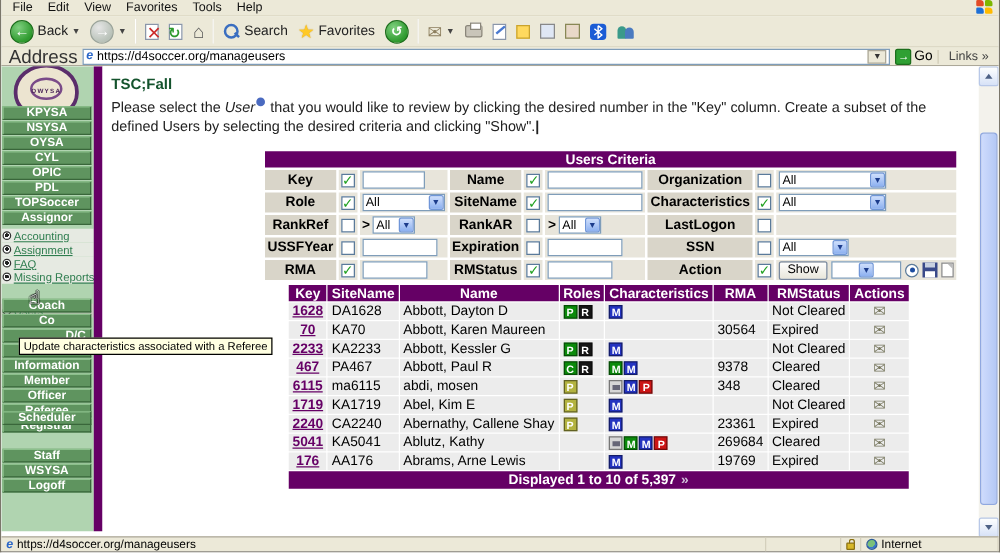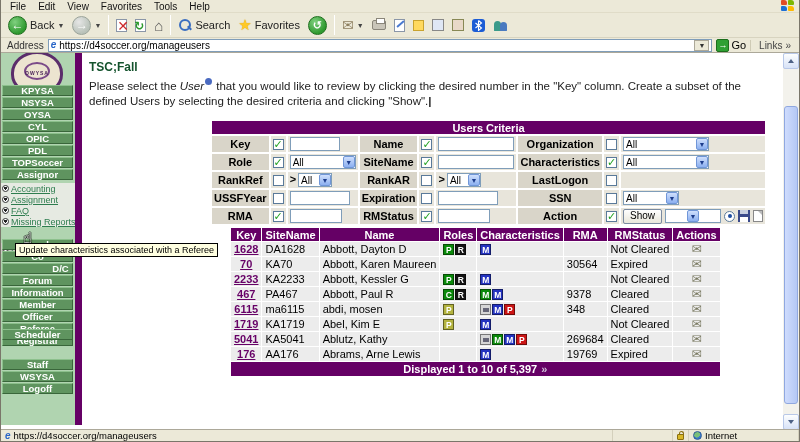--- a/index.html
+++ b/index.html
@@ -35,21 +35,21 @@
   .pagepencil{width:11px;height:13px;background:#fff;border:1px solid #8a96a8;position:relative;}
   .pagepencil::after{content:"";position:absolute;left:1px;top:3px;width:9px;height:2px;background:#4a7ad0;transform:rotate(-40deg);}
   .ynote{width:11px;height:11px;background:#ffd95e;border:1px solid #c9a32e;}
   .bicon{width:12px;height:12px;border:1px solid #888;background:#dfe7f5;}
   .ricon{width:12px;height:12px;border:1px solid #885;background:#e8d8c8;}
   .bt{width:13px;height:13px;background:#1b5cd5;border-radius:3px;display:flex;align-items:center;justify-content:center;}
   .msn{position:relative;width:15px;height:13px;}
   .msn::before{content:"";position:absolute;left:1px;top:2px;width:7px;height:10px;background:#3a9a8a;border-radius:4px 4px 1px 1px;}
   .msn::after{content:"";position:absolute;left:7px;top:3px;width:7px;height:9px;background:#4a7ac0;border-radius:4px 4px 1px 1px;}
   .addressbar{position:absolute;left:0;top:38px;width:100%;height:15px;background:#ece9d8;display:flex;align-items:center;padding:0 2px;border-bottom:1px solid #aca899;}
-  .addr-label{font-size:10px;color:#333;padding:0 4px;}
+  .addr-label{font-size:15px;color:#333;padding:0 4px;}
   .addr-input{flex:1;height:13px;background:#fff;border:1px solid #7f9db9;display:flex;align-items:center;gap:3px;padding:0 2px;font-size:10px;}
   .e-icon{color:#2a66c8;font-weight:bold;font-style:italic;font-size:10px;line-height:10px;}
   .addr-dd{width:15px;height:11px;background:#ece9d8;border:1px solid #aca899;margin-left:auto;display:flex;align-items:center;justify-content:center;font-size:7px;color:#333;}
   .gobox{display:flex;align-items:center;gap:2px;padding:0 4px;}
   .go-ic{width:13px;height:13px;background:#2fa033;border:1px solid #1c6e1c;color:#fff;font-size:9px;font-weight:bold;display:flex;align-items:center;justify-content:center;border-radius:2px;}
   .links-box{display:flex;align-items:center;gap:3px;color:#444;font-size:10px;border-left:1px solid #cfcbb6;padding:0 6px 0 8px;}
 
   
   #content{position:absolute;left:0;top:53px;width:100%;height:377px;background:#fff;overflow:hidden;}
   #sidebar{position:absolute;left:0;top:0;width:74px;height:372px;background:#b0d4b0;}
@@ -57,21 +57,21 @@
   .crest{position:absolute;left:4px;top:-3px;width:64px;height:46px;display:flex;align-items:center;justify-content:center;}
   .crest-shape{width:52px;height:44px;background:#ece4d0;border:3px solid #5b2d6b;border-radius:50% 50% 46% 46%;display:flex;align-items:center;justify-content:center;position:relative;}
   .crest-shape::after{content:"";position:absolute;left:10px;top:8px;right:10px;bottom:12px;border:2px solid #7a4a88;border-radius:50%;}
   .crest-txt{font-size:5px;font-weight:bold;color:#4a2458;letter-spacing:1px;z-index:1;}
   .sb-btn{position:absolute;left:1px;width:71px;height:11px;background:#5f945f;border:1px solid #39663a;border-top-color:#8cc08c;border-left-color:#8cc08c;color:#fff;font-weight:bold;font-size:9.5px;display:flex;align-items:center;justify-content:center;line-height:1;}
   .sb-sub{position:absolute;left:0;width:80px;height:11px;background:#e6eae2;display:flex;align-items:center;gap:2px;padding:0 1px;}
   .sb-sub.active{background:#cbcbc3;}
   .ball{width:7px;height:7px;border-radius:50%;background:radial-gradient(circle at 50% 45%,#222 0 1.5px,#fff 1.6px);border:1px solid #333;flex:none;}
   .sb-link{color:#2e7d4f;text-decoration:underline;font-size:9px;white-space:nowrap;}
   .hand-cursor{position:absolute;font-size:15px;color:#fff;text-shadow:-1px 0 #000,1px 0 #000,0 -1px #000,0 1px #000;z-index:30;}
-  .tooltip{position:absolute;background:#ffffe1;border:1px solid #000;font-size:9px;padding:1px 3px;white-space:nowrap;z-index:25;color:#000;}
+  .tooltip{position:absolute;background:#ffffe1;border:1px solid #000;font-size:9px;padding:1px 3px;white-space:nowrap;z-index:25;color:#000;margin-top:27px;}
 
   #main{position:absolute;left:81px;top:0;right:16px;bottom:0;background:#fff;overflow:hidden;}
   .banner{position:absolute;left:7px;top:-6px;font-weight:bold;font-size:11.5px;color:#993333;white-space:nowrap;}
   .page-title{position:absolute;left:7px;top:7px;font-weight:bold;font-size:12px;color:#14532d;}
   .instructions{position:absolute;left:7px;top:25px;right:6px;font-size:11.5px;color:#222;line-height:1.3;}
   .sup-icon{display:inline-block;width:7px;height:7px;border-radius:50%;background:#4a6ac0;vertical-align:super;margin:0 1px;}
   .caret{font-weight:bold;}
 
   
   #criteria{position:absolute;left:128px;top:66px;width:557px;border-spacing:2px;border-collapse:separate;background:#fff;}
@@ -443,20 +443,30 @@
               <td class="keycell"><span class="keylink">1719</span></td>
               <td>KA1719</td>
               <td>Abel, Kim E</td>
               <td><span class="badge" style="background: rgb(179, 179, 64);">P</span></td>
               <td><span class="badge" style="background: rgb(36, 51, 192);">M</span></td>
               <td></td>
               <td>Not Cleared</td>
               <td style="text-align: center;"><span class="mail-icon">✉</span></td>
             </tr>
             <tr>
+              <td class="keycell"><span class="keylink">2240</span></td>
+              <td>CA2240</td>
+              <td>Abernathy, Callene Shay</td>
+              <td><span class="badge" style="background: rgb(179, 179, 64);">P</span></td>
+              <td><span class="badge" style="background: rgb(36, 51, 192);">M</span></td>
+              <td>23361</td>
+              <td>Expired</td>
+              <td style="text-align: center;"><span class="mail-icon">✉</span></td>
+            </tr>
+            <tr>
               <td class="keycell"><span class="keylink">5041</span></td>
               <td>KA5041</td>
               <td>Ablutz, Kathy</td>
               <td></td>
               <td><span class="badge-photo"></span><span class="badge" style="background: rgb(11, 138, 11);">M</span><span class="badge" style="background: rgb(36, 51, 192);">M</span><span class="badge" style="background: rgb(204, 21, 21);">P</span></td>
               <td>269684</td>
               <td>Cleared</td>
               <td style="text-align: center;"><span class="mail-icon">✉</span></td>
             </tr>
             <tr>

